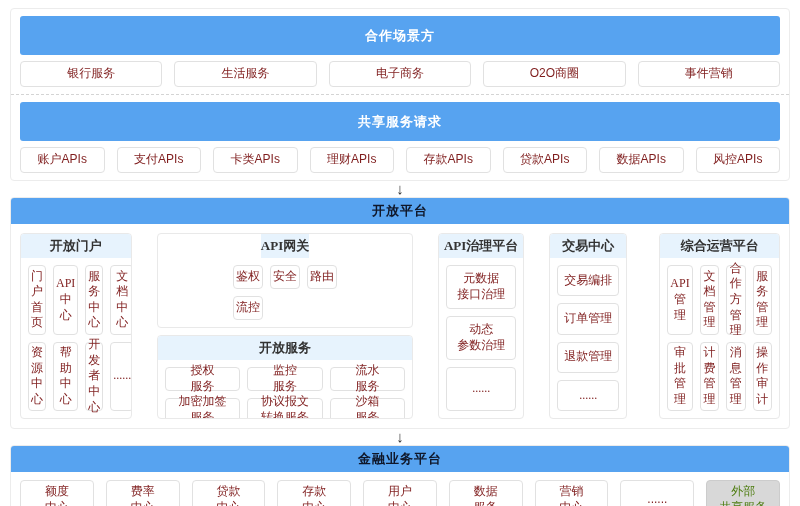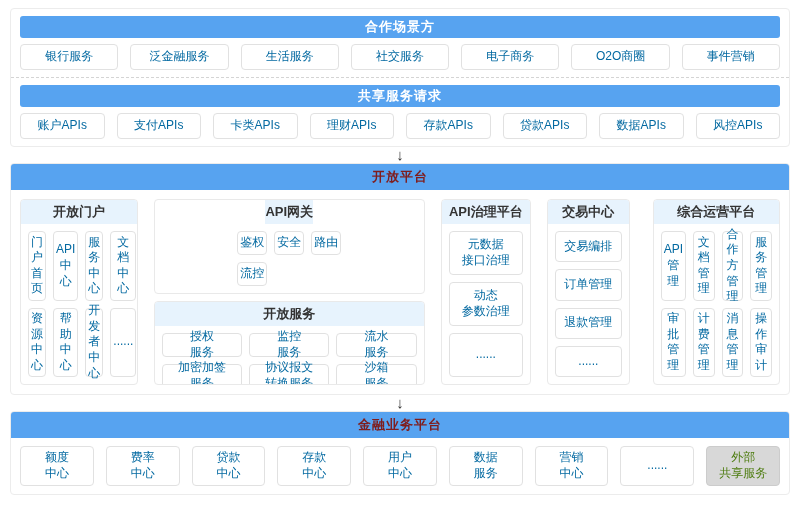--- a/index.html
+++ b/index.html
@@ -8,45 +8,45 @@
     background:#ffffff;padding:8px 10px 0 10px;
     font-family:"Liberation Sans","DejaVu Sans",sans-serif;
     -webkit-font-smoothing:antialiased;
   }
   .group{
     border:1px solid #ececec;border-radius:4px;background:#fff;box-sizing:border-box;
   }
   .pad-group{padding:7px 9px;}
   .blue-bar{
     background:#57a3f0;color:#ffffff;font-weight:bold;font-size:13px;
-    height:22px;display:flex;align-items:center;justify-content:center;
+    height:39px;display:flex;align-items:center;justify-content:center;
     border-radius:3px;letter-spacing:1px;
   }
   .blue-bar-full{
-    background:#57a3f0;color:#7f1d1d;font-weight:bold;font-size:13px;
+    background:#57a3f0;color:#0f172a;font-weight:bold;font-size:13px;
     height:26px;display:flex;align-items:center;justify-content:center;
     border-radius:3px 3px 0 0;letter-spacing:1px;
   }
   .boxes-row{display:flex;gap:12px;margin-top:6px;}
   .boxes-row .box{flex:1;}
   .box{
     border:1px solid #e1e1e1;border-radius:4px;background:#fff;
-    color:#0369a1;font-size:12px;line-height:1.3;
+    color:#7f1d1d;font-size:12px;line-height:1.3;
     display:flex;align-items:center;justify-content:center;
     text-align:center;white-space:pre-line;
     min-height:26px;padding:1px 3px;box-sizing:border-box;
   }
   .box.grey{background:#d8d8d8;border-color:#cccccc;color:#4d7c0f;}
   .dashed-divider{border:0;border-top:1px dashed #d4d4d4;margin:7px -9px;}
   .arrow{
     height:16px;line-height:15px;text-align:center;
     color:#333;font-size:15px;font-weight:bold;user-select:none;
   }
   
-  .platform-columns{display:flex;gap:16px;padding:9px;height:186px;}
+  .platform-columns{display:flex;gap:25px;padding:9px;height:186px;font-family:Liberation Serif, serif;}
   .pcol{display:flex;flex-direction:column;gap:7px;min-width:0;}
   .pcol-portal{flex:124 0 0;}
   .pcol-gateway{flex:285 0 0;}
   .pcol-governance{flex:95 0 0;}
   .pcol-trade{flex:87 0 0;border-radius:23px;}
   .pcol-operations{flex:134 0 0;padding-left:7px;}
   .panel{
     border:1px solid #e9e9e9;border-radius:4px;background:#fff;
     display:flex;flex-direction:column;flex:1;min-height:0;overflow:hidden;
   }
@@ -68,23 +68,21 @@
   .finance-content .boxes-row{margin-top:0;}
   .finance-content .box{min-height:40px;}
 </style>
 </head>
 <body>
 
 <div class="group pad-group">
   <div class="blue-bar">合作场景方</div>
   <div class="boxes-row">
       <div class="box">银行服务</div>
-      <div class="box">泛金融服务</div>
       <div class="box">生活服务</div>
-      <div class="box">社交服务</div>
       <div class="box">电子商务</div>
       <div class="box">O2O商圈</div>
       <div class="box">事件营销</div>
     </div>
 
   <hr class="dashed-divider">
 
   <div class="blue-bar">共享服务请求</div>
   <div class="boxes-row">
       <div class="box">账户APIs</div>

